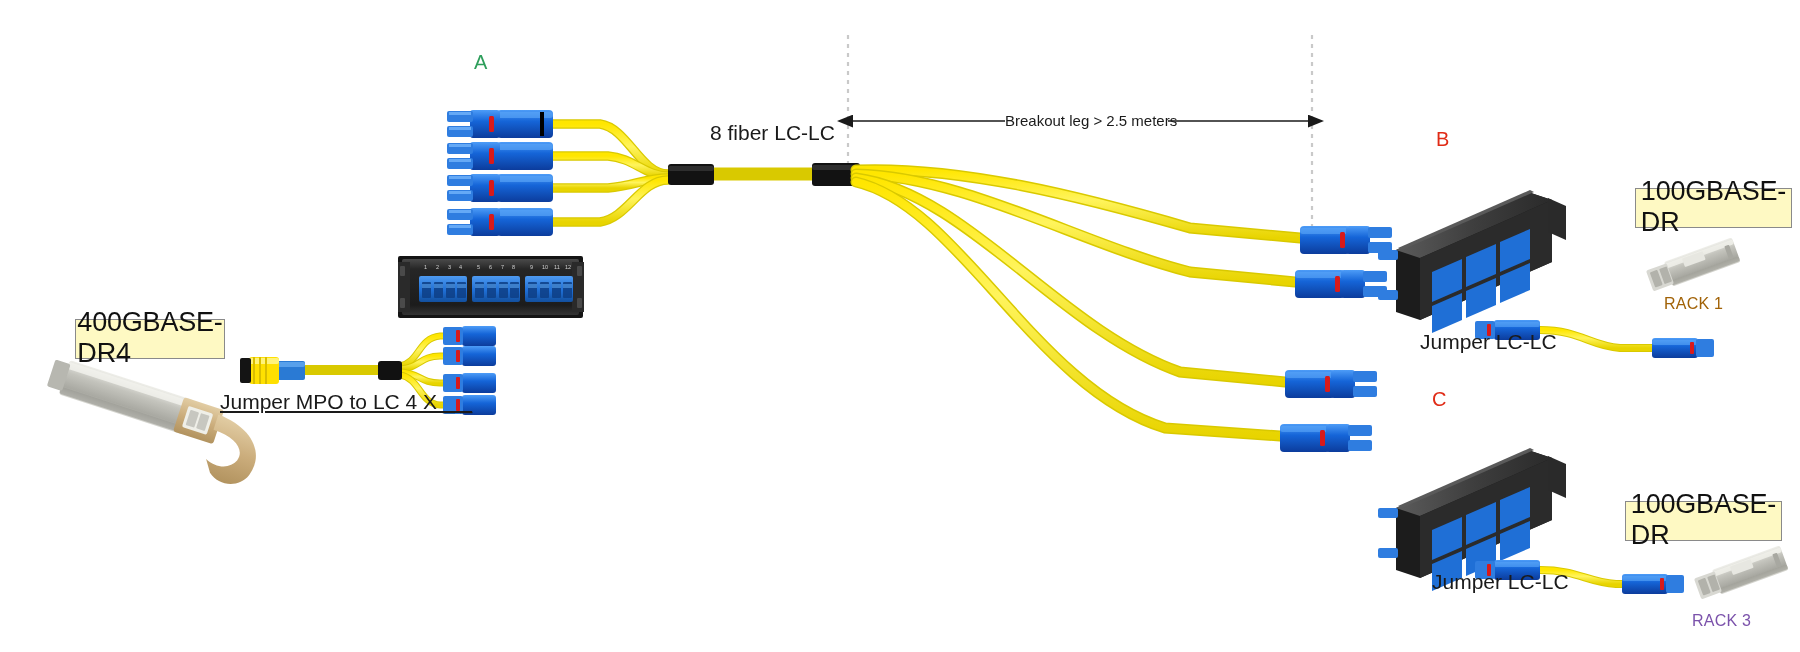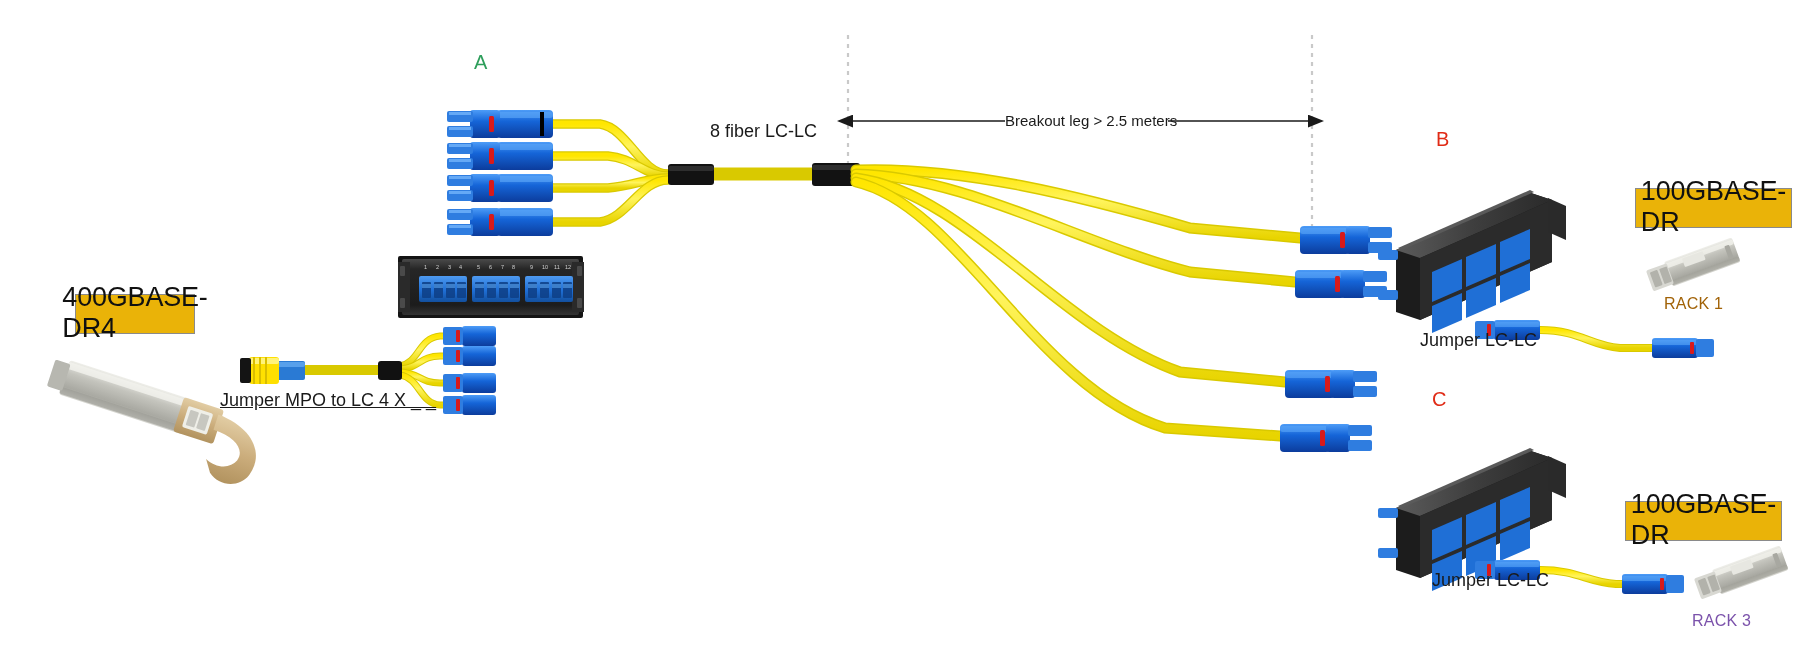--- a/index.html
+++ b/index.html
@@ -22,40 +22,40 @@
   }
   .txt {
     position: absolute;
     white-space: nowrap;
     font-family: "Liberation Sans", sans-serif;
     color: #1a1a1a;
   }
   .lbl-box {
     position: absolute;
     border: 1.5px solid #8a8a8a;
-    background: #eab308;
+    background: #fef9c3;
     color: #111;
     font-size: 27px;
     letter-spacing: -0.2px;
     display: flex;
     align-items: center;
     justify-content: center;
     padding: 4px 14px 6px 14px;
   }
   .tag-letter {
     position: absolute;
     font-size: 20px;
     font-weight: 400;
   }
   .rack-lbl {
     position: absolute;
     font-size: 16px;
     letter-spacing: 0.2px;
   }
-  .small-note { font-size: 18px; }
+  .small-note { font-size: 21px; }
   .note-mid { font-size: 15px; }
 </style>
 </head>
 <body>
 
 <div id="canvas">
 
   <svg class="layer" viewBox="0 0 1800 652">
     <defs>
       <linearGradient id="fibGrad" x1="0" y1="0" x2="0" y2="1">
@@ -465,21 +465,21 @@
       <span class="port-num" style="position: absolute; left: 113px; top: 0px; font-size: 5.5px; color: rgb(207, 207, 207); font-family: &quot;Liberation Sans&quot;, sans-serif;">9</span>
       <span class="port-num" style="position: absolute; left: 125px; top: 0px; font-size: 5.5px; color: rgb(207, 207, 207); font-family: &quot;Liberation Sans&quot;, sans-serif;">10</span>
       <span class="port-num" style="position: absolute; left: 137px; top: 0px; font-size: 5.5px; color: rgb(207, 207, 207); font-family: &quot;Liberation Sans&quot;, sans-serif;">11</span>
       <span class="port-num" style="position: absolute; left: 148px; top: 0px; font-size: 5.5px; color: rgb(207, 207, 207); font-family: &quot;Liberation Sans&quot;, sans-serif;">12</span>
     </div>
 
   <div class="tag-letter" style="left:474px; top:51px; color:#2e9e5b;">A</div>
   <div class="tag-letter" style="left:1436px; top:128px; color:#e02b16;">B</div>
   <div class="tag-letter" style="left:1432px; top:388px; color:#e02b16;">C</div>
 
-  <div class="lbl-box" style="left:75px; top:294px; width:120px; height:40px;">400GBASE-DR4</div>
+  <div class="lbl-box" style="left:75px; top:319px; width:150px; height:40px;">400GBASE-DR4</div>
   <div class="lbl-box" style="left:1635px; top:188px; width:157px; height:40px;">100GBASE-DR</div>
   <div class="lbl-box" style="left:1625px; top:501px; width:157px; height:40px;">100GBASE-DR</div>
 
   <div class="txt small-note" style="left:710px; top:121px;">8 fiber LC-LC</div>
   <div class="txt note-mid" style="left:1005px; top:112px;">Breakout leg &gt; 2.5 meters</div>
   <div class="txt small-note" style="left:220px; top:390px;text-decoration:underline;">Jumper MPO to LC  4 X _ _</div>
   <div class="txt small-note" style="left:1420px; top:330px;">Jumper LC-LC</div>
   <div class="txt small-note" style="left:1432px; top:570px;">Jumper LC-LC</div>
 
   <div class="rack-lbl" style="left:1664px; top:295px; color:#a16207;">RACK 1</div>

